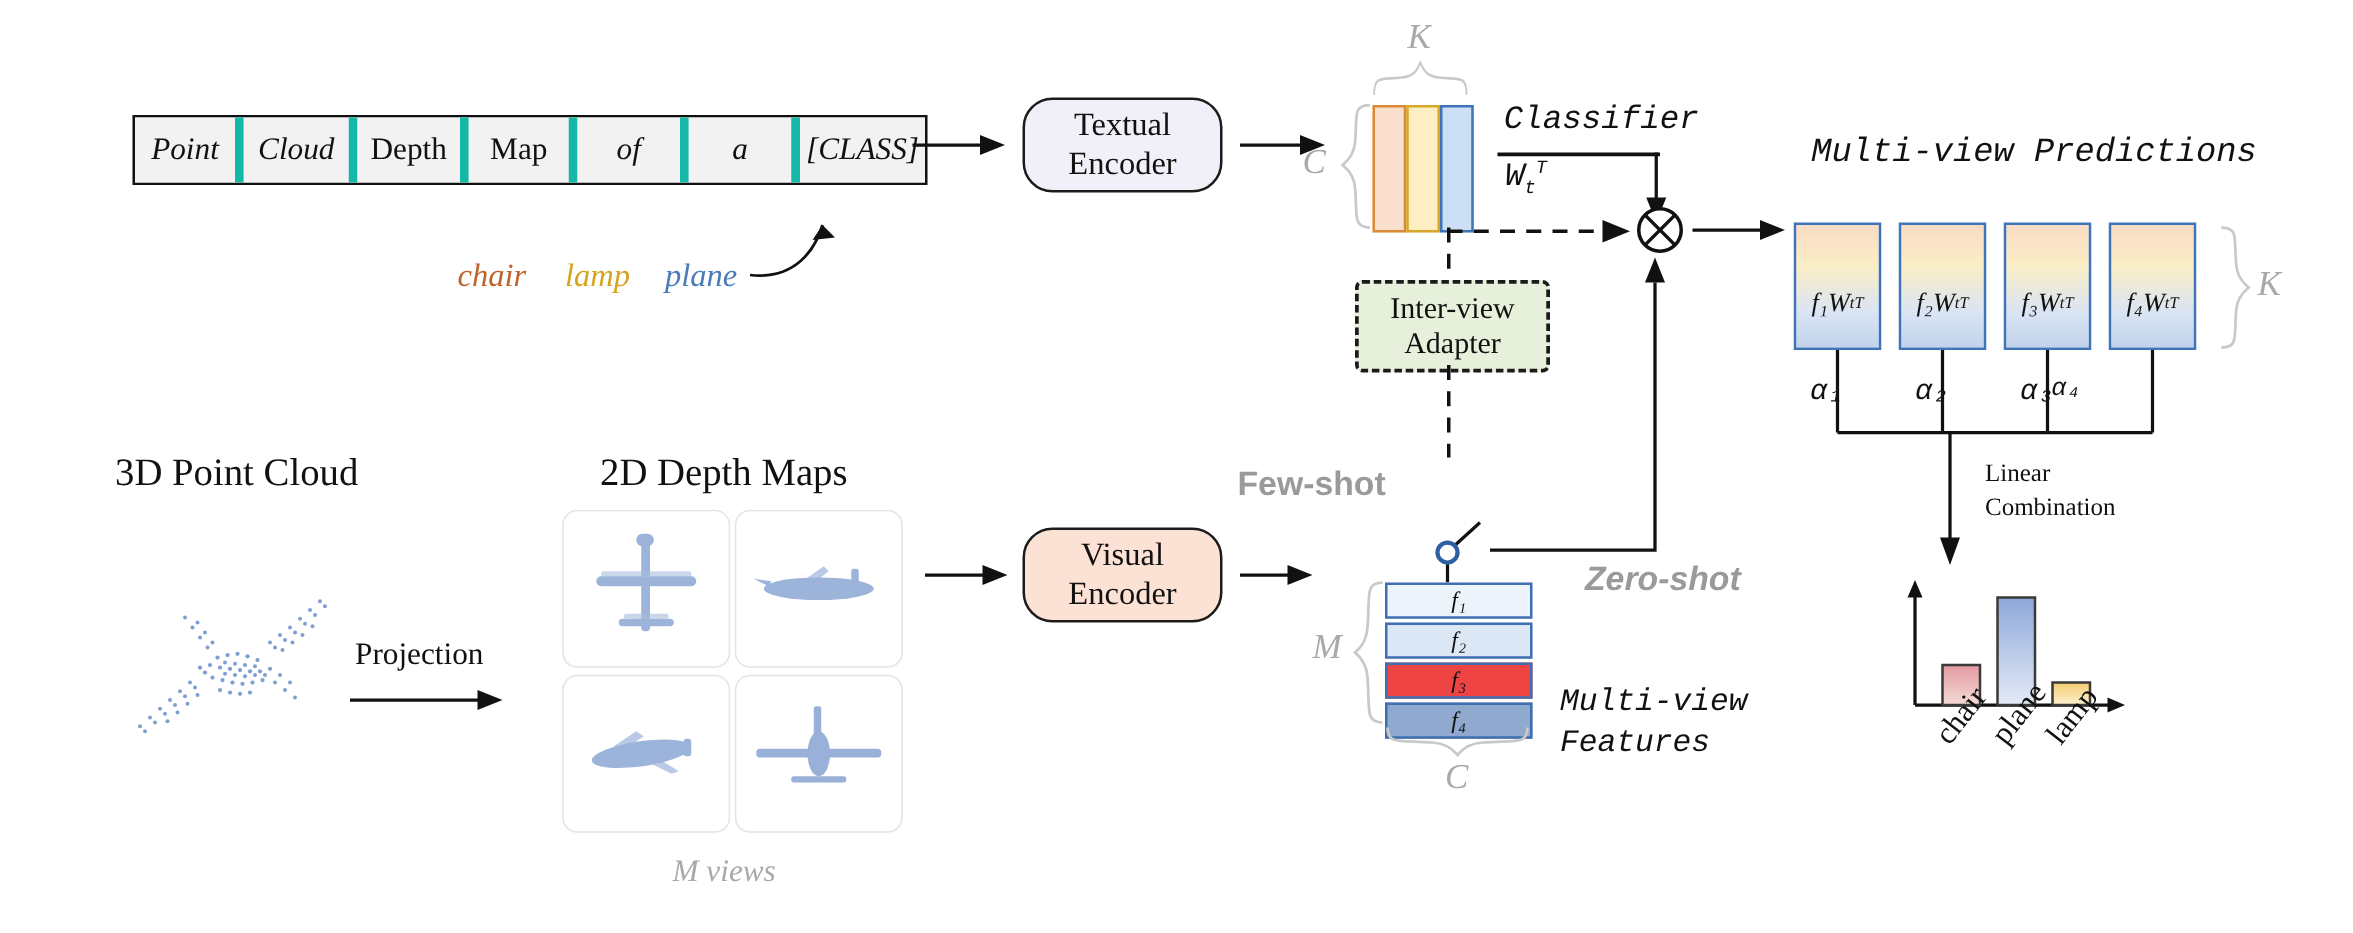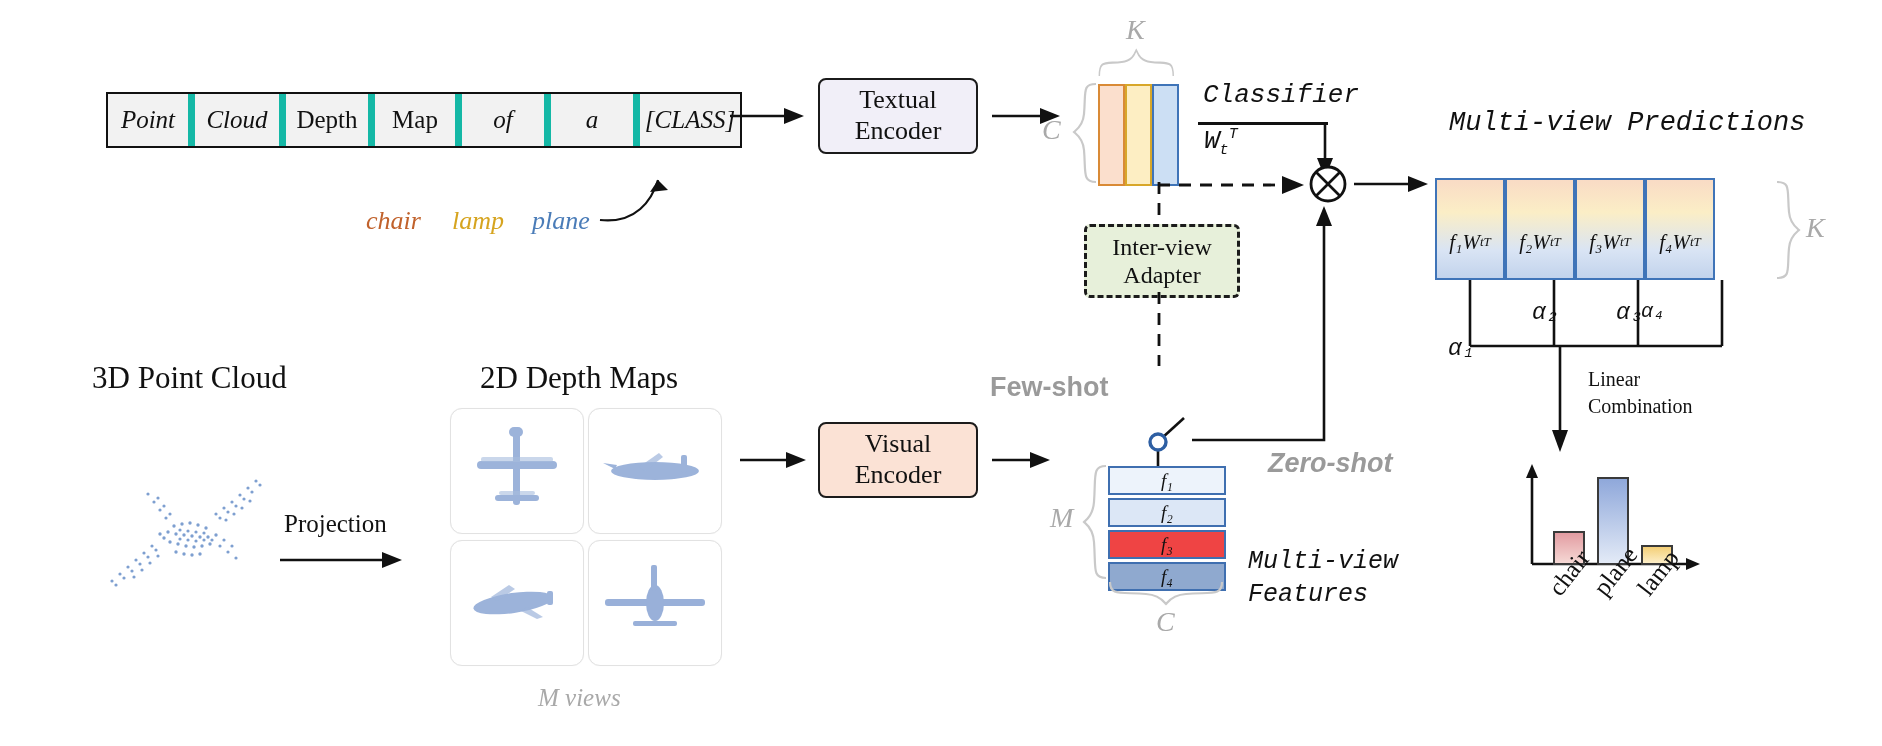--- a/index.html
+++ b/index.html
@@ -18,21 +18,21 @@
      font-size:25px; font-family:"Liberation Serif", serif;
   }
   #prompt-row .cell:last-child { border-right:none; }
   .cell.italic { font-style:italic; }
 
   
   .class-word { font-size:26px; font-style:italic; font-family:"Liberation Serif", serif; }
 
   
   .encoder {
-    border:2.5px solid #1b1b1b; border-radius:8px;
+    border:2.5px solid #1b1b1b; border-radius:24px;
     display:flex; flex-direction:column; align-items:center; justify-content:center;
     font-size:26px; line-height:1.18; font-family:"Liberation Serif", serif;
     text-align:center;
   }
   #textual-encoder { left:818px; top:78px; width:156px; height:72px; background:#f1eff8; }
   #visual-encoder  { left:818px; top:422px; width:156px; height:72px; background:#fbe2d5; }
 
   
   #adapter {
     left:1084px; top:224px; width:150px; height:68px;
@@ -54,21 +54,21 @@
      height:25px; margin-bottom:3px; border:2px solid #3f6fb0;
      display:flex; align-items:center; justify-content:center;
      font-size:19px; font-style:italic; font-family:"Liberation Serif", serif;
   }
   .frow.f1 { background:#edf3fb; }
   .frow.f2 { background:#dce7f6; }
   .frow.f3 { background:#ef4444; }
   .frow.f4 { background:#8fa9cf; }
 
   
-  #predictions { left:1435px; top:178px; display:flex; }
+  #predictions { left:1435px; top:178px; display:flex; gap:14px; }
   #predictions .pbox {
     width:70px; height:102px; border:2px solid #3f74b8;
     background:linear-gradient(to bottom,#f9dbc5 0%, #fbeec6 33%, #d9e4f4 72%, #c2d3ec 100%);
     display:flex; align-items:center; justify-content:center;
     font-size:21px; font-style:italic; font-family:"Liberation Serif", serif;
     padding-top:26px; box-sizing:border-box;
   }
 
   
   .shot-label { font-size:27px; font-weight:bold; color:#9a9a9a; font-family:"Liberation Sans", sans-serif; }
@@ -230,21 +230,21 @@
 </svg>
 <div class="abs gray-it" style="left:1806px; top:212px; font-size:28px;">K</div>
 
 <svg class="abs" style="left:1435px; top:280px;" width="330" height="100">
   <line x1="35" y1="0" x2="35" y2="66" class="ln"></line>
   <line x1="119" y1="0" x2="119" y2="66" class="ln"></line>
   <line x1="203" y1="0" x2="203" y2="66" class="ln"></line>
   <line x1="287" y1="0" x2="287" y2="66" class="ln"></line>
   <line x1="35" y1="66" x2="287" y2="66" class="ln"></line>
 </svg>
-<div class="abs serif-it" style="left:1448px; top:300px; font-size:23px;margin-top:36px;"><span>α₁</span></div>
+<div class="abs serif-it" style="left:1448px; top:300px; font-size:23px;"><span>α₁</span></div>
 <div class="abs serif-it" style="left:1532px; top:300px; font-size:23px;"><span>α₂</span></div>
 <div class="abs serif-it" style="left:1616px; top:300px; font-size:23px;"><span>α₃</span></div>
 <div class="abs serif-it" style="left:1641px; top:300px; font-size:20px;text-align:center;"><span>α₄</span></div>
 
 <svg class="abs" style="left:1545px; top:346px;" width="30" height="110">
   <line x1="15" y1="0" x2="15" y2="86" class="ln"></line>
   <polygon points="15,106 7,84 23,84" fill="#111"></polygon>
 </svg>
 <div class="abs serif" style="left:1588px; top:366px; font-size:20px; line-height:1.35;">
   <div>Linear</div>

